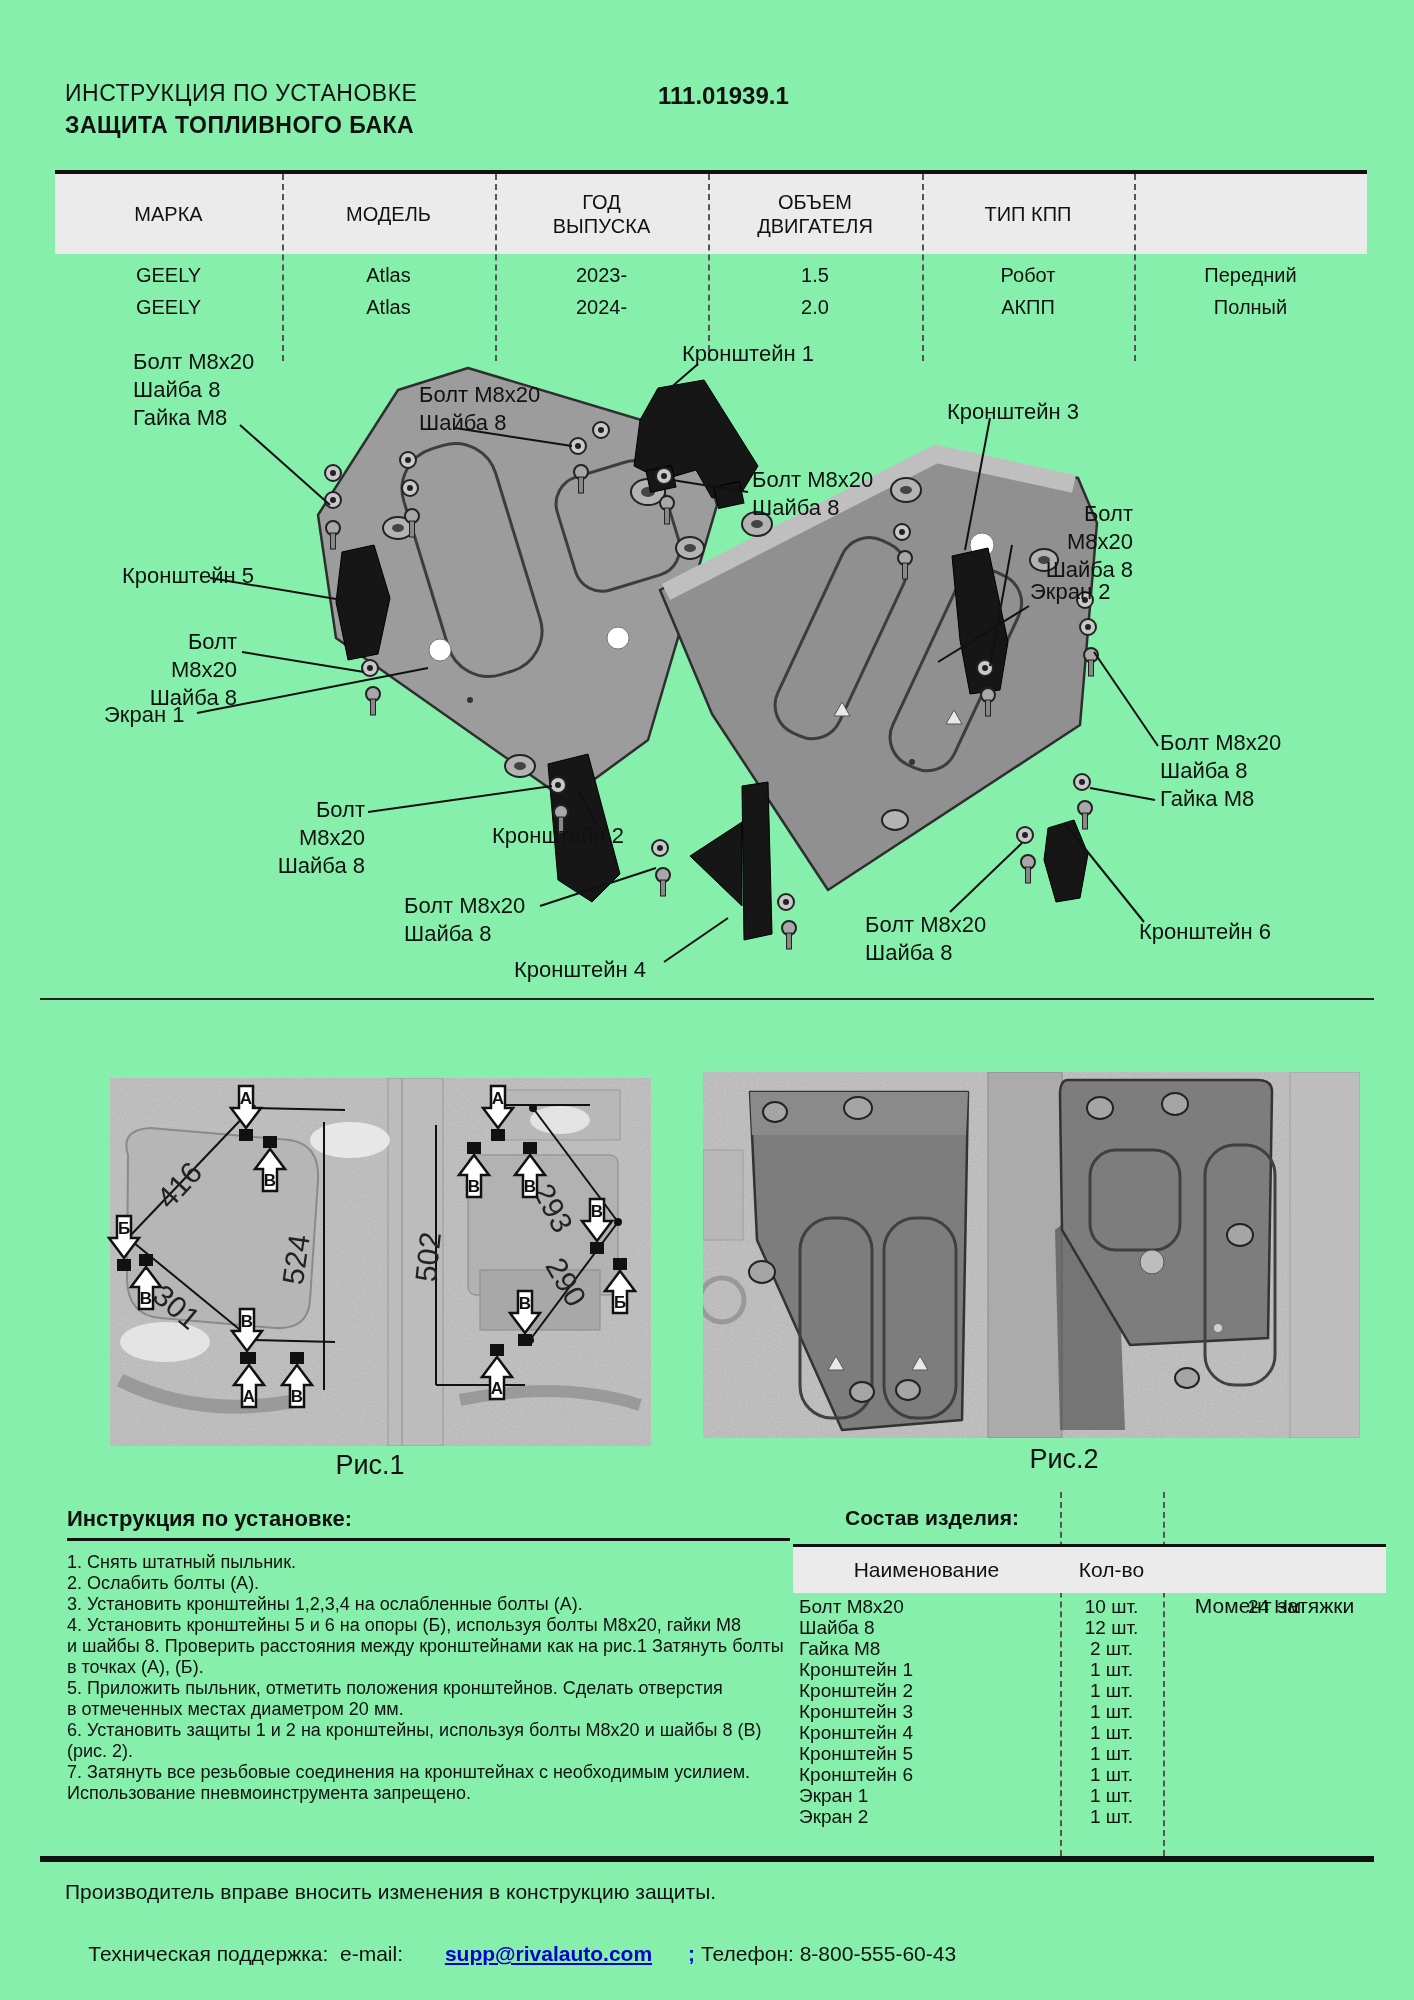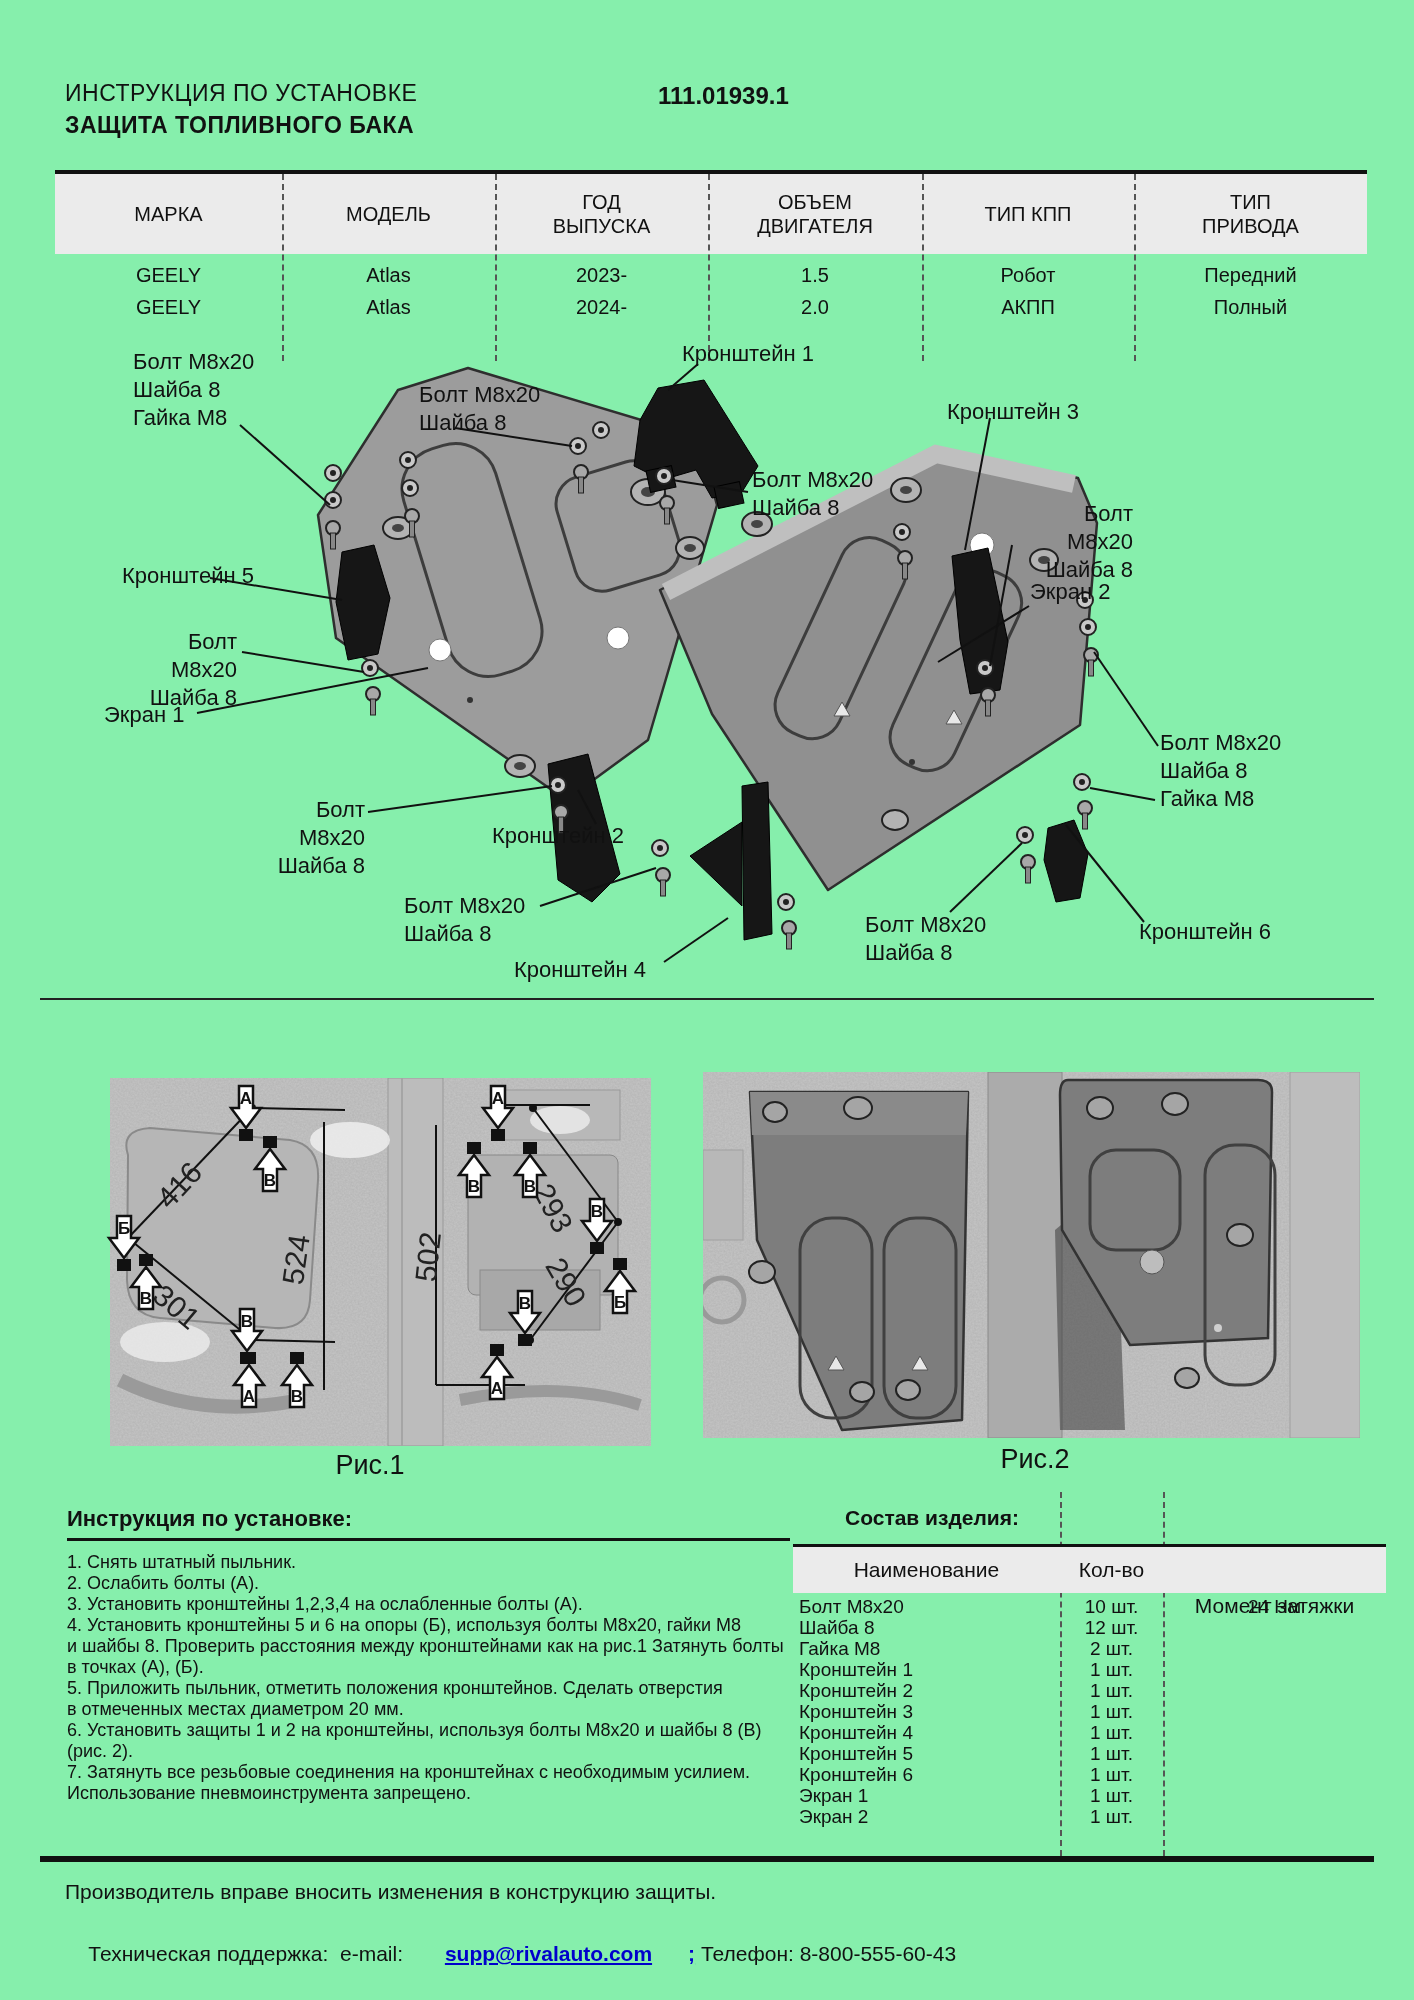--- a/index.html
+++ b/index.html
@@ -63,22 +63,20 @@
     <div class="abs vt-sep" style="left:653px;top:0;height:187px;"></div>
     <div class="abs vt-sep" style="left:867px;top:0;height:187px;"></div>
     <div class="abs vt-sep" style="left:1079px;top:0;height:187px;"></div>
     <div class="abs vt-cell pre" style="left:0;top:0;width:227px;height:80px;">МАРКА</div>
     <div class="abs vt-cell pre" style="left:227px;top:0;width:213px;height:80px;">МОДЕЛЬ</div>
     <div class="abs vt-cell pre" style="left:440px;top:0;width:213px;height:80px;">ГОД
 ВЫПУСКА</div>
     <div class="abs vt-cell pre" style="left:653px;top:0;width:214px;height:80px;">ОБЪЕМ
 ДВИГАТЕЛЯ</div>
     <div class="abs vt-cell pre" style="left:867px;top:0;width:212px;height:80px;">ТИП КПП</div>
-    <div class="abs vt-cell pre" style="left:1079px;top:0;width:233px;height:80px;">ТИП
-ПРИВОДА</div>
 
     <div class="abs vt-cell" style="left:0;top:86px;width:227px;height:30px;">GEELY</div>
     <div class="abs vt-cell" style="left:227px;top:86px;width:213px;height:30px;">Atlas</div>
     <div class="abs vt-cell" style="left:440px;top:86px;width:213px;height:30px;">2023-</div>
     <div class="abs vt-cell" style="left:653px;top:86px;width:214px;height:30px;">1.5</div>
     <div class="abs vt-cell" style="left:867px;top:86px;width:212px;height:30px;">Робот</div>
     <div class="abs vt-cell" style="left:1079px;top:86px;width:233px;height:30px;">Передний</div>
 
     <div class="abs vt-cell" style="left:0;top:118px;width:227px;height:30px;">GEELY</div>
     <div class="abs vt-cell" style="left:227px;top:118px;width:213px;height:30px;">Atlas</div>
@@ -471,21 +469,21 @@
       <rect x="1205" y="1145" width="70" height="240" rx="30" fill="none" stroke="#404040" stroke-width="3"></rect>
       <ellipse cx="1100" cy="1108" rx="13" ry="11" fill="#a5a5a5" stroke="#222" stroke-width="2"></ellipse>
       <ellipse cx="1175" cy="1104" rx="13" ry="11" fill="#a5a5a5" stroke="#222" stroke-width="2"></ellipse>
       <ellipse cx="1240" cy="1235" rx="13" ry="11" fill="#a5a5a5" stroke="#222" stroke-width="2"></ellipse>
       <ellipse cx="1187" cy="1378" rx="12" ry="10" fill="#a5a5a5" stroke="#222" stroke-width="2"></ellipse>
       <circle cx="1152" cy="1262" r="12" fill="#bdbdbd" stroke="#555"></circle>
       <circle cx="1218" cy="1328" r="4" fill="#cfcfcf"></circle>
     </g>
   </svg>
 
-  <div class="abs figcap" style="left:965px;top:1444px;width:140px;">Рис.2</div>
+  <div class="abs figcap" style="left:994px;top:1444px;width:140px;">Рис.2</div>
 
   <div class="abs" style="left:67px;top:1506px;width:740px;">
     <div class="ins-head">Инструкция по установке:</div>
     <div class="abs ins-rule" style="left:0;top:32px;width:723px;height:3px;"></div>
     <div class="abs" style="left:0;top:46px;width:740px;">
       <div class="ins-item">1. Снять штатный пыльник.</div>
       <div class="ins-item">2. Ослабить болты (А).</div>
       <div class="ins-item">3. Установить кронштейны 1,2,3,4 на ослабленные болты (А).</div>
       <div class="ins-item">4. Установить кронштейны 5 и 6 на опоры (Б), используя болты М8х20, гайки М8
 и шайбы 8. Проверить расстояния между кронштейнами как на рис.1 Затянуть болты

